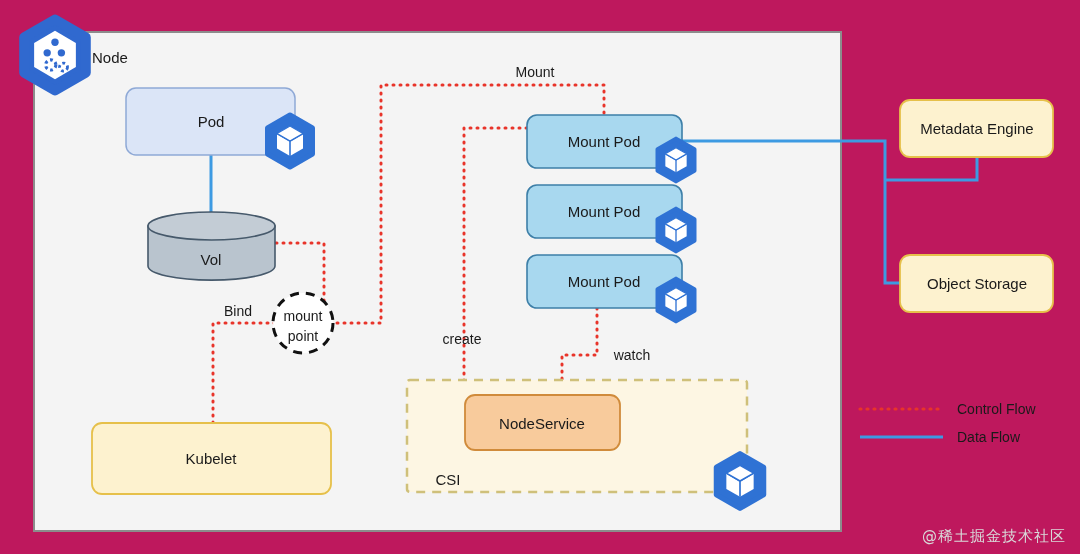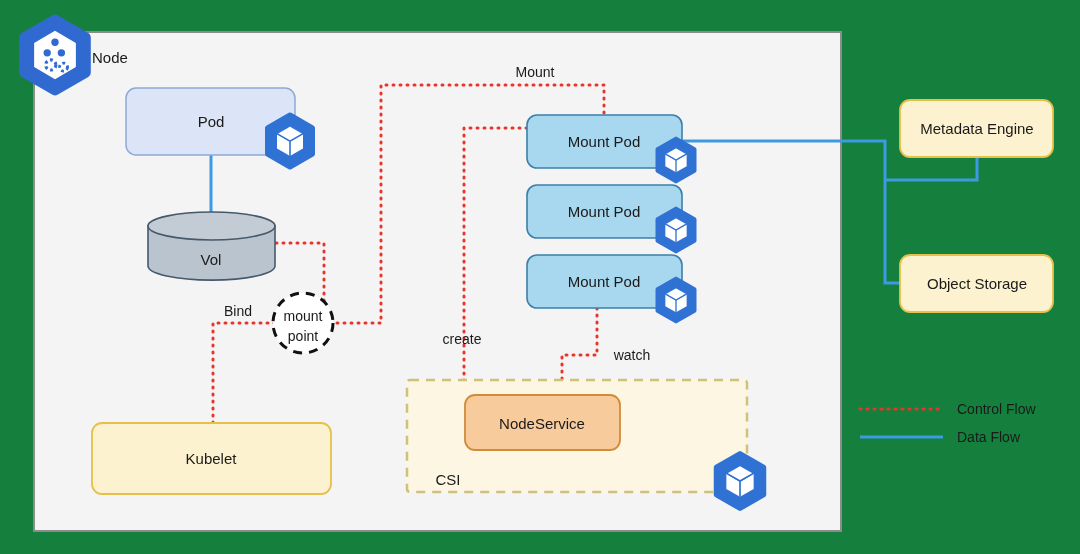--- a/index.html
+++ b/index.html
@@ -1,18 +1,18 @@
 <!DOCTYPE html>
 <html><head>
 <meta charset="utf-8">
 <style>
   html,body{margin:0;padding:0;background:#ffffff;}
   body{width:1080px;height:554px;overflow:hidden;
        font-family:"Liberation Sans","DejaVu Sans",sans-serif;}
-  #stage{position:relative;width:1080px;height:554px;background:#15803d;}
+  #stage{position:relative;width:1080px;height:554px;background:#be185d;}
   svg.diagram{position:absolute;left:0;top:0;width:1080px;height:554px;}
   .lbl{font-family:"Liberation Sans","DejaVu Sans",sans-serif;fill:#1a1a1a;}
   .node-title{font-size:15px;}
   .box-title{font-size:15px;}
   .edge-label{font-size:14px;}
   .legend-label{font-size:14px;}
   .watermark{position:absolute;right:14px;bottom:8px;color:#d9d9d9;font-size:15px;
              font-family:"DejaVu Sans",sans-serif;letter-spacing:1px;user-select:none;}
 </style>
 </head>
@@ -130,13 +130,14 @@
     <g>
       <line x1="860" y1="409" x2="943" y2="409" stroke="#e8342a" stroke-width="3.2" stroke-linecap="round" stroke-dasharray="1 6"></line>
       <text class="lbl legend-label" x="957" y="414">Control Flow</text>
 
       <line x1="860" y1="437" x2="943" y2="437" stroke="#3d9ae2" stroke-width="3.2"></line>
       <text class="lbl legend-label" x="957" y="442">Data Flow</text>
     </g>
 
   </svg>
 
+  <div class="watermark">@稀土掘金技术社区</div>
 </div>
 
 </body></html>

